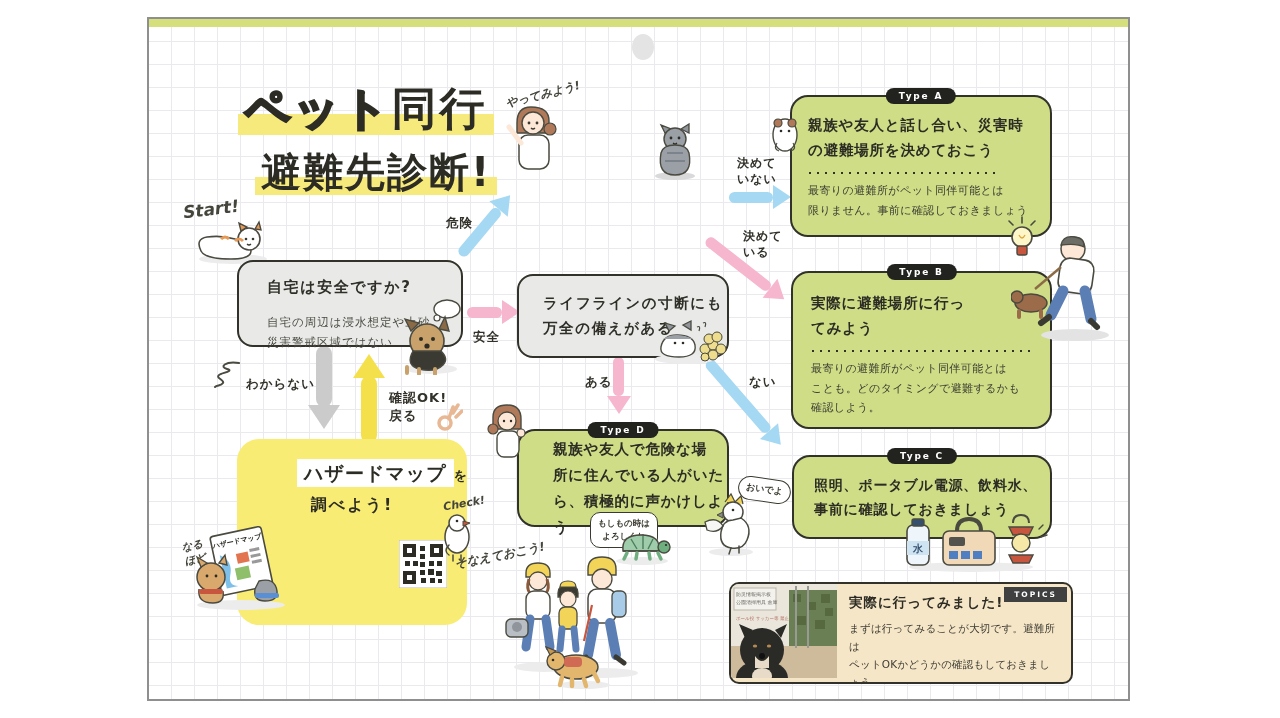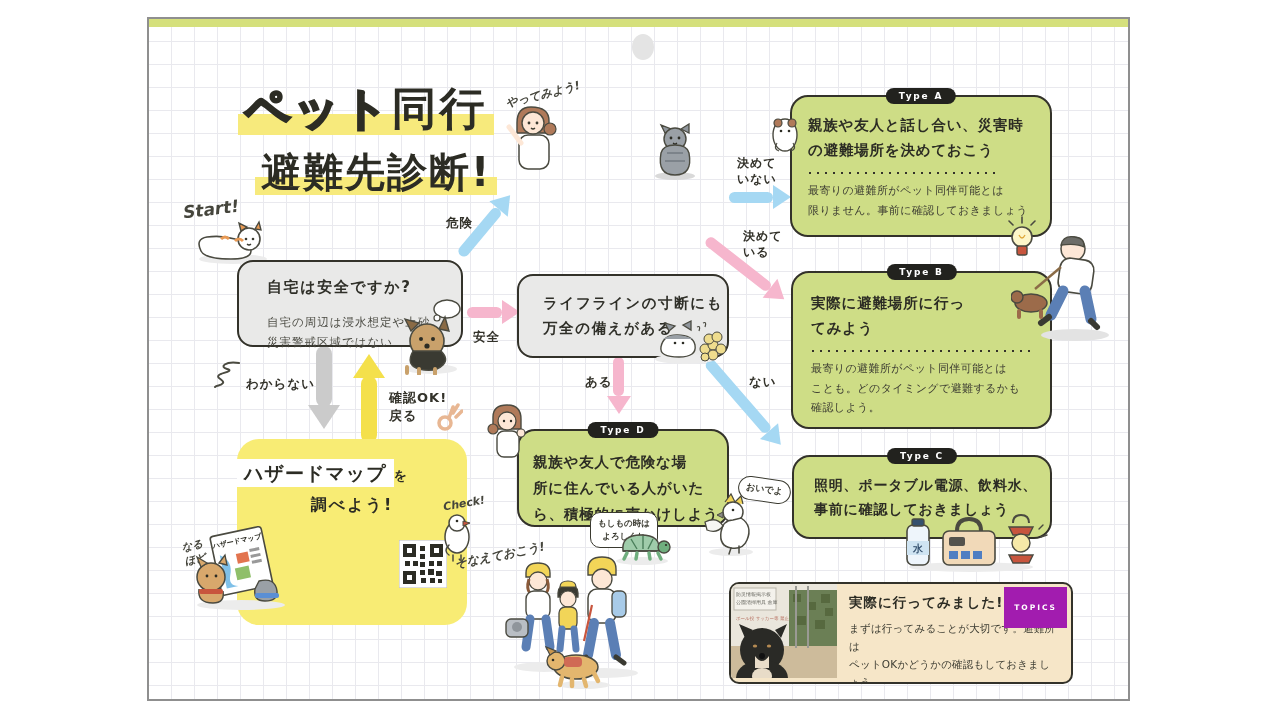--- a/index.html
+++ b/index.html
@@ -55,22 +55,22 @@
   .hz-bubble{
     position:absolute;background:#fff;border-radius:50%;text-align:center;
     font-size:11px;font-weight:bold;color:#3a3a30;line-height:1.7;
     display:flex;align-items:center;justify-content:center;
   }
   .topics-card{
     position:absolute;display:flex;border:2.5px solid #33322a;border-radius:10px;
     overflow:hidden;background:#f6e6c8;
   }
   .topics-badge{
-    position:absolute;top:3px;right:4px;background:#a21caf;color:#fff;
-    font-size:7.5px;font-weight:bold;letter-spacing:2px;padding:16px 10px;
+    position:absolute;top:3px;right:4px;background:#404040;color:#fff;
+    font-size:7.5px;font-weight:bold;letter-spacing:2px;padding:3px 10px;
   }
   svg{display:block;}
 </style>
 </head>
 <body>
 
 <div class="page">
   <div class="topbar"></div>
   <div class="hole"></div>
 
@@ -274,21 +274,21 @@
       <rect x="48" y="28" width="34" height="34" rx="10" fill="#fff" stroke="#4a4a40" stroke-width="1.6" transform="rotate(8 65 45)"></rect>
       <path d="M52 60 L40 84 M74 60 L80 88" stroke="#5b7fb5" stroke-width="11" stroke-linecap="round"></path>
       <path d="M38 86 L30 92 M80 90 L86 96" stroke="#3a3a32" stroke-width="6" stroke-linecap="round"></path>
       <path d="M50 36 L24 58" stroke="#8a6b46" stroke-width="2.4"></path>
       <ellipse cx="20" cy="72" rx="16" ry="9" fill="#9c6b4a" stroke="#4a4a40" stroke-width="1.5"></ellipse>
       <circle cx="6" cy="66" r="6" fill="#9c6b4a" stroke="#4a4a40" stroke-width="1.4"></circle>
       <path d="M8 80 L8 86 M30 80 L30 86" stroke="#9c6b4a" stroke-width="4" stroke-linecap="round"></path>
     </svg>
   </div>
 
-  <div class="box greenbox" style="left:368px;top:410px;width:212px;height:98px;display:flex;align-items:center;padding-left:14px;">
+  <div class="box greenbox" style="left:368px;top:410px;width:212px;height:98px;display:flex;align-items:center;padding-left:34px;">
     <div class="type-badge">Type D</div>
     <div class="rtitle ml" style="font-size:14.5px;line-height:1.8;margin-top:20px;">親族や友人で危険な場
 所に住んでいる人がいた
 ら、積極的に声かけしよう</div>
   </div>
 
   <div class="abs" style="left:336px;top:384px;">
     <svg width="46" height="62" viewBox="0 0 46 62">
       <path d="M8 14 Q8 2 22 2 Q36 2 36 16 L36 26 L8 26Z" fill="#b07a5a" stroke="#4a4a40" stroke-width="1.4"></path>
       <circle cx="22" cy="18" r="9" fill="#fde7d6" stroke="#4a4a40" stroke-width="1.3"></circle>
@@ -321,21 +321,21 @@
         <rect x="72" y="40" width="9" height="8" fill="#4f7ec2"></rect>
       <path d="M112 12 Q112 4 120 4 Q128 4 128 12" fill="none" stroke="#4a4a40" stroke-width="2"></path>
       <path d="M108 16 L132 16 L128 24 L112 24Z" fill="#c8553d" stroke="#4a4a40" stroke-width="1.4"></path>
       <circle cx="120" cy="32" r="9" fill="#f6e9a8" stroke="#4a4a40" stroke-width="1.4"></circle>
       <path d="M108 44 L132 44 L128 52 L112 52Z" fill="#c8553d" stroke="#4a4a40" stroke-width="1.4"></path>
       <path d="M138 18 L142 14 M140 26 L146 24" stroke="#4a4a40" stroke-width="1.4" stroke-linecap="round"></path>
     </svg>
   </div>
 
   <div class="yellowbox" style="left:88px;top:420px;width:230px;height:186px;">
-    <div style="text-align:left;margin-top:22px;">
+    <div style="text-align:right;margin-top:22px;">
       <span style="background:#fff;padding:3px 7px;font-weight:800;font-size:19px;letter-spacing:1px;color:#2c2c24;">ハザードマップ</span><span style="font-size:13px;font-weight:bold;color:#2c2c24;">を</span>
     </div>
     <div style="text-align:center;margin-top:8px;font-weight:800;font-size:16px;letter-spacing:2px;color:#2c2c24;">調べよう!</div>
     <div class="abs" style="left:162px;top:101px;">
       <svg width="48" height="48" viewBox="0 0 48 48">
         <rect x="0" y="0" width="48" height="48" fill="#fff" stroke="#bbb" stroke-width="1"></rect>
         <g fill="#2c2c24">
           <rect x="4" y="4" width="13" height="13"></rect>
             <rect x="31" y="4" width="13" height="13"></rect>
             <rect x="4" y="31" width="13" height="13"></rect>

